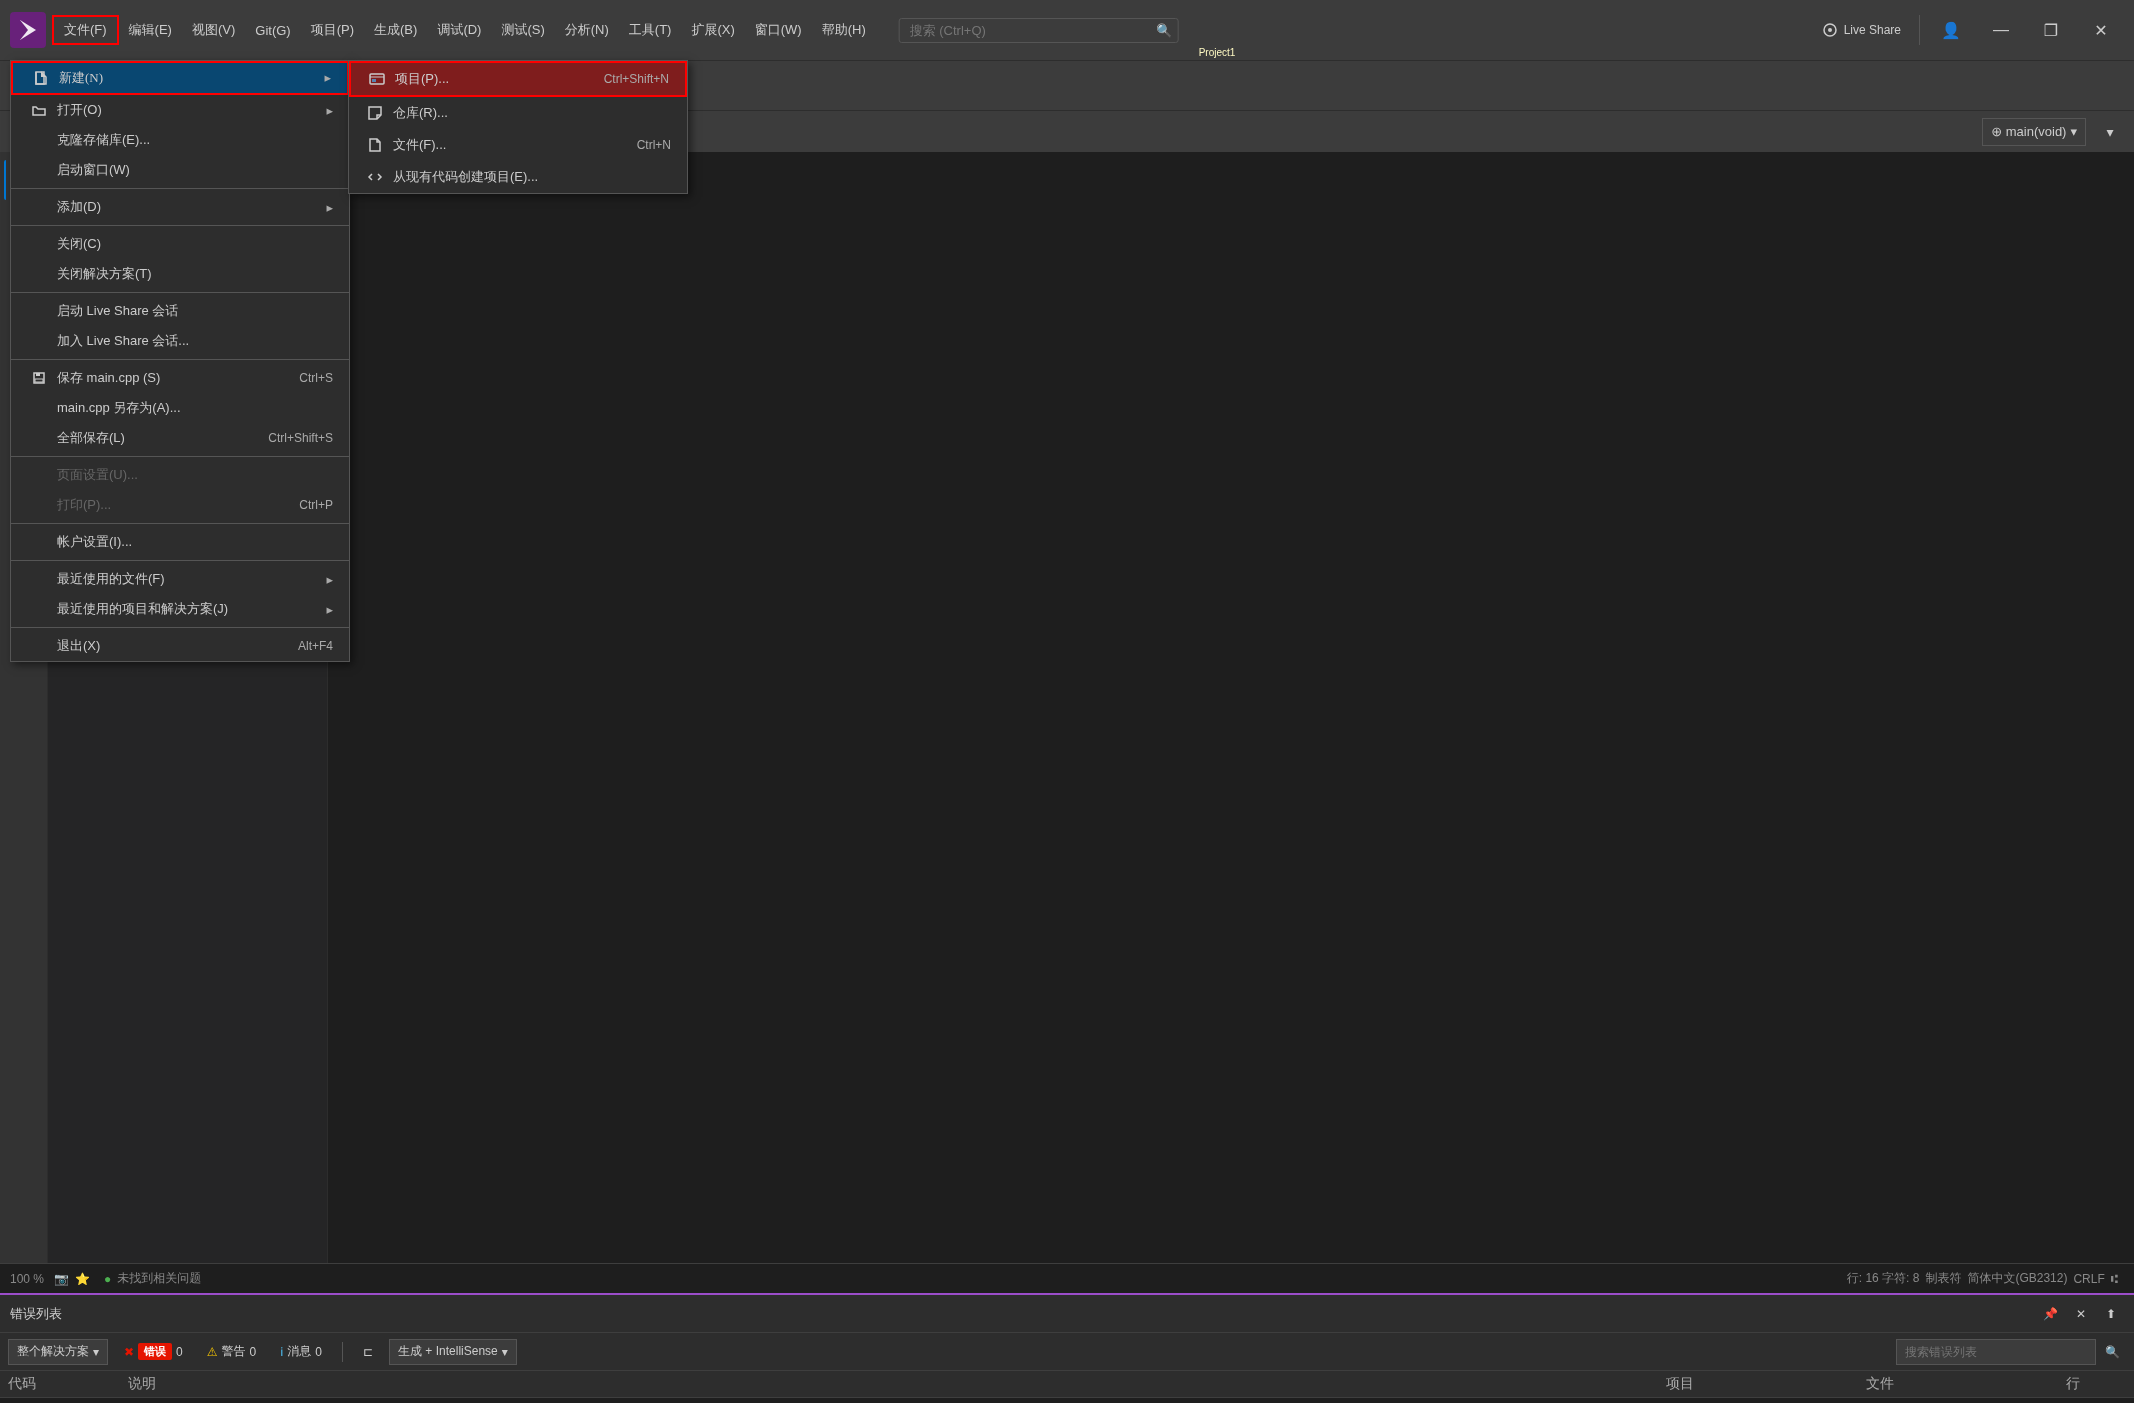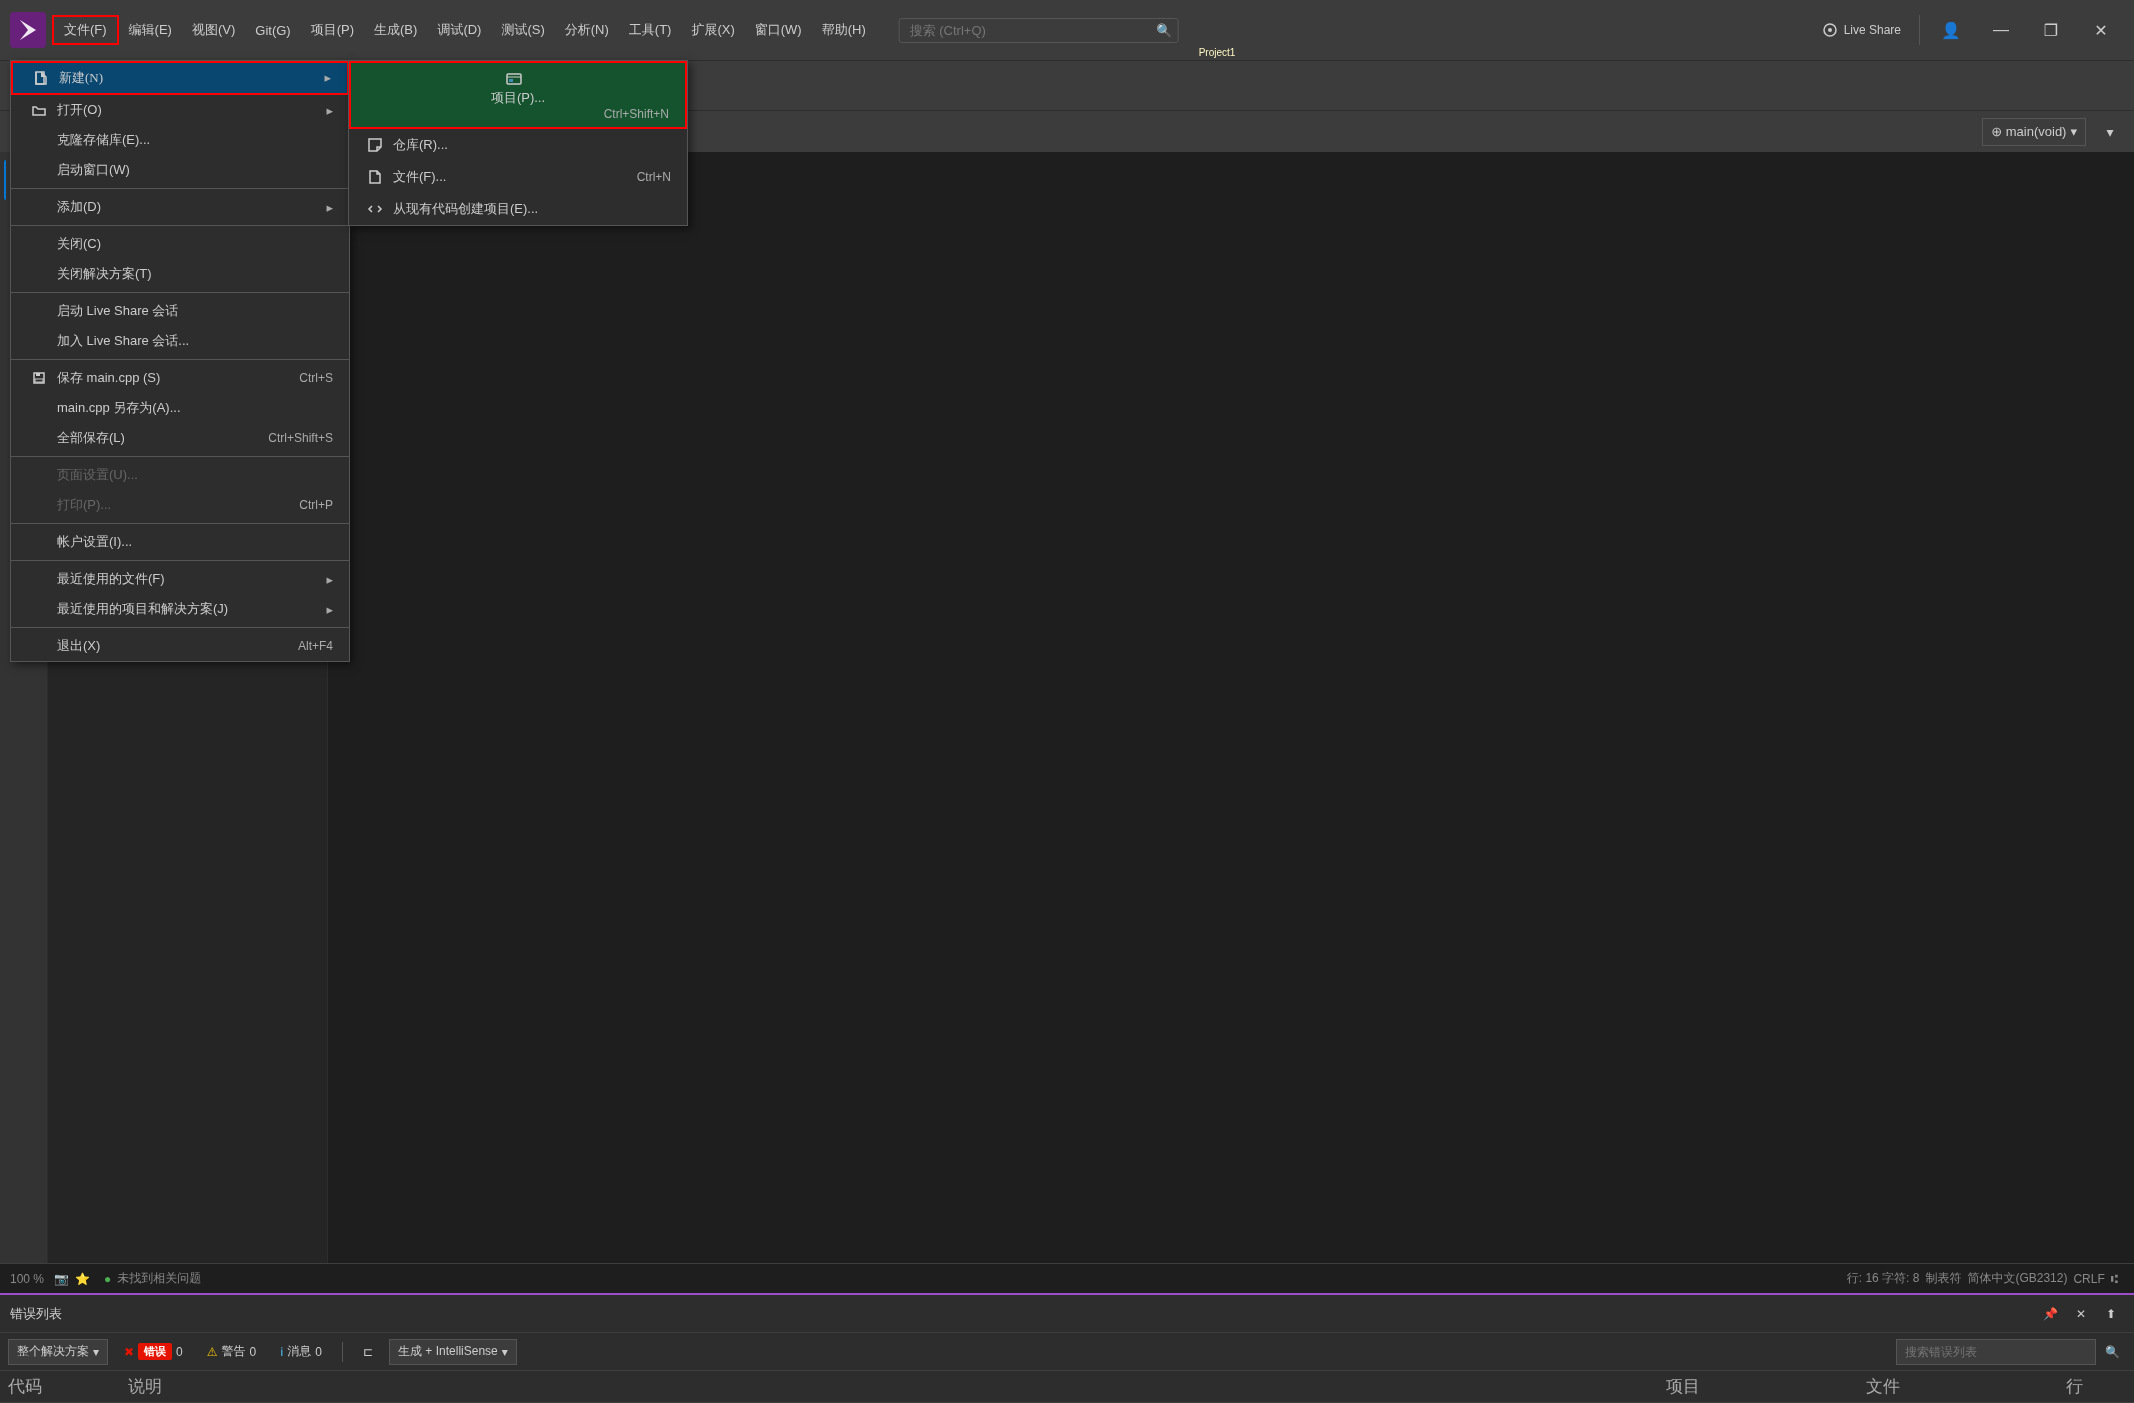--- a/index.html
+++ b/index.html
@@ -316,21 +316,21 @@
 
     .error-table {
       flex: 1;
       overflow: auto;
     }
     .error-table-header {
       display: flex;
       background: #2d2d2d;
       border-bottom: 1px solid #3e3e3e;
       padding: 4px 8px;
-      font-size: 17px;
+      font-size: 14px;
       color: #aaaaaa;
     }
     .error-col-code { width: 120px; }
     .error-col-desc { flex: 1; }
     .error-col-proj { width: 200px; }
     .error-col-file { width: 200px; }
     .error-col-line { width: 60px; }
 
     
     .file-menu {
@@ -390,23 +390,22 @@
     }
     .new-submenu-item {
       display: flex;
       align-items: center;
       padding: 6px 16px;
       cursor: pointer;
       color: #cccccc;
       font-size: 13px;
     }
     .new-submenu-item.highlighted {
-      background: #14532d;
+      background: #7f1d1d;
       border: 1px solid #f00;
-      flex-direction: column;
     }
     .new-submenu-item .shortcut {
       margin-left: auto;
       color: #aaaaaa;
       font-size: 12px;
     }
     .menu-item-icon {
       width: 20px;
       height: 20px;
       margin-right: 8px;

